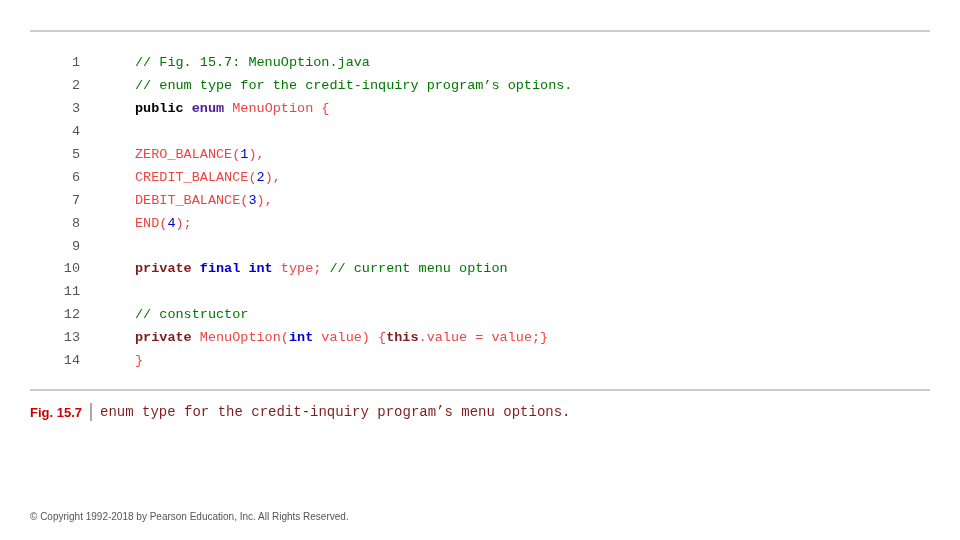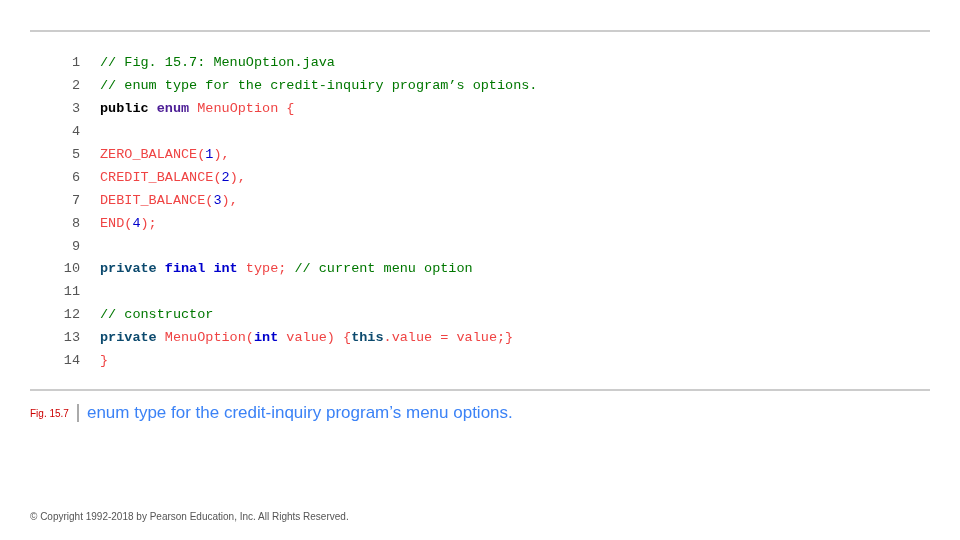--- a/index.html
+++ b/index.html
@@ -48,64 +48,65 @@
       text-align: right;
       margin-right: 20px;
       flex-shrink: 0;
       font-family: 'Courier New', Courier, monospace;
       font-size: 13.5px;
     }
 
     .code-text {
       font-family: 'Courier New', Courier, monospace;
       font-size: 13.5px;
+      margin-left: 35px;
     }
 
     
     .green { color: #007700; }
     .blue { color: #0000cc; }
     .black { color: #ef4444; }
     .kw-public { color: #000000; font-weight: bold; }
-    .kw-private { color: #0c4a6e; font-weight: bold; }
+    .kw-private { color: #7f1d1d; font-weight: bold; }
     .kw-final { color: #0000cc; font-weight: bold; }
     .kw-int { color: #0000cc; font-weight: bold; }
     .kw-enum { color: #4c1d95; font-weight: bold; }
 
     .bottom-divider {
       width: 100%;
       height: 2px;
       background: #cccccc;
       margin-top: 6px;
     }
 
     .caption-row {
       display: flex;
       align-items: center;
       margin-top: 12px;
       font-size: 14px;
     }
 
     .caption-fig {
       color: #cc0000;
-      font-weight: normal;
-      font-size: 10px;
+      font-weight: bold;
+      font-size: 13px;
       margin-right: 8px;
     }
 
     .caption-divider {
       width: 2px;
       height: 18px;
       background: #aaaaaa;
       margin-right: 8px;
     }
 
     .caption-text {
-      color: #3b82f6;
-      font-size: 17px;
-      font-family: Liberation Sans, sans-serif;
+      color: #7f1d1d;
+      font-size: 14px;
+      font-family: Liberation Mono, monospace;
     }
 
     .copyright {
       position: absolute;
       bottom: 18px;
       left: 30px;
       font-size: 10px;
       color: #555555;
       font-family: Arial, sans-serif;
       margin-top: 44px;

